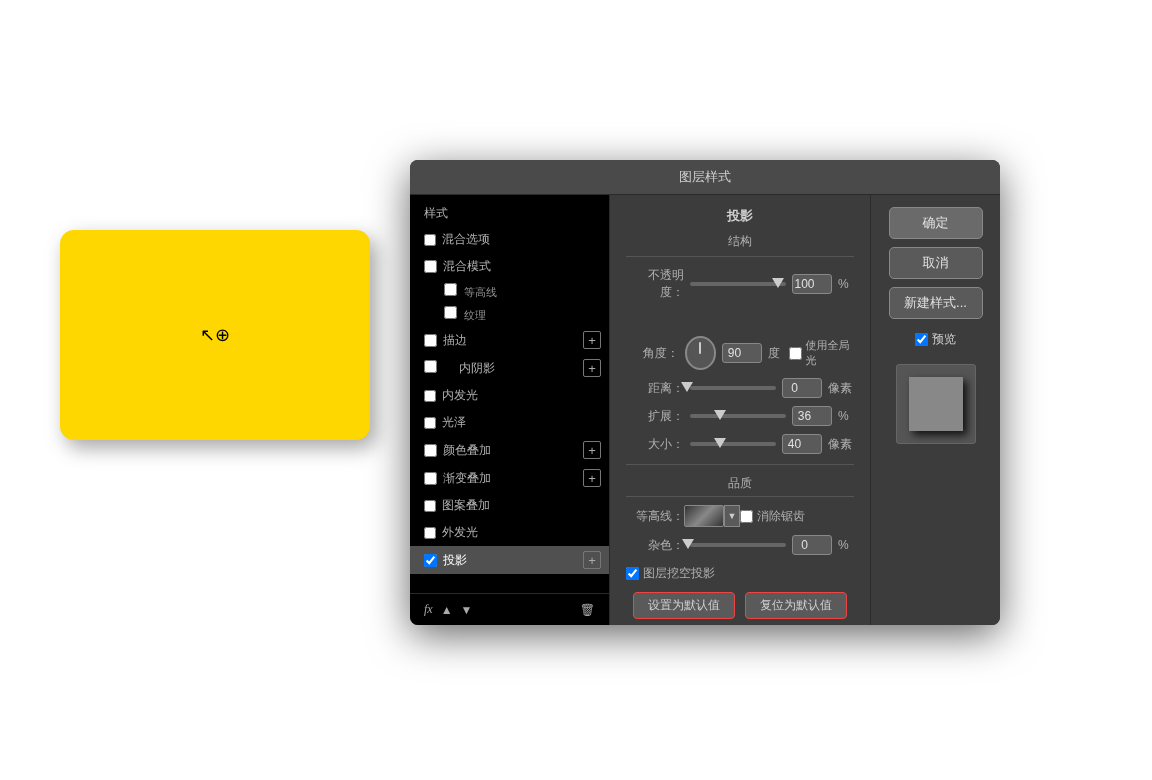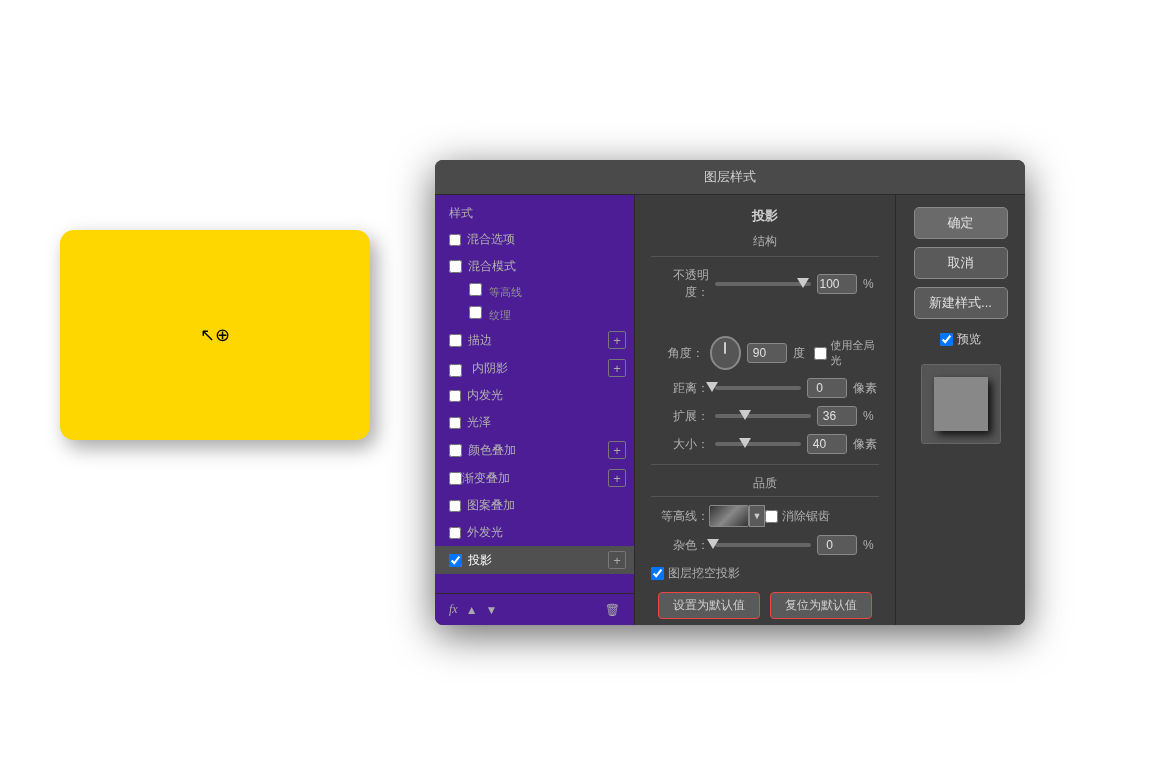--- a/index.html
+++ b/index.html
@@ -29,21 +29,21 @@
     }
     .cursor-icon {
       font-size: 18px;
       color: #000;
       user-select: none;
     }
 
     
     .dialog {
       position: absolute;
-      left: 435px;
+      left: 410px;
       top: 160px;
       width: 590px;
       background: #3c3c3c;
       border-radius: 8px;
       box-shadow: 0 10px 40px rgba(0,0,0,0.6);
       overflow: hidden;
     }
 
     
     .dialog-titlebar {
@@ -56,21 +56,21 @@
     }
 
     .dialog-body {
       display: flex;
       height: 430px;
     }
 
     
     .left-panel {
       width: 200px;
-      background: #4c1d95;
+      background: #000000;
       border-right: 1px solid #2a2a2a;
       display: flex;
       flex-direction: column;
     }
 
     .left-panel-header {
       padding: 10px 14px 4px;
       color: #b0b0b0;
       font-size: 12px;
     }
@@ -385,21 +385,21 @@
 
       <div class="style-item-with-plus">
         <div style="display:flex;align-items:center;gap:6px;">
           <input type="checkbox" style="">
           <span>描边</span>
         </div>
         <div class="plus-btn">+</div>
       </div>
 
       <div class="style-item-with-plus">
-        <div style="display:flex;align-items:flex-end;gap:10px;">
+        <div style="display:flex;align-items:flex-start;gap:22px;">
           <input type="checkbox" style="">
           <span>内阴影</span>
         </div>
         <div class="plus-btn">+</div>
       </div>
 
       <div class="style-item">
         <input type="checkbox" style="">
         <span>内发光</span>
       </div>
@@ -411,21 +411,21 @@
 
       <div class="style-item-with-plus">
         <div style="display:flex;align-items:center;gap:6px;">
           <input type="checkbox" style="">
           <span>颜色叠加</span>
         </div>
         <div class="plus-btn">+</div>
       </div>
 
       <div class="style-item-with-plus">
-        <div style="display:flex;align-items:center;gap:0;">
+        <div style="display:flex;align-items:center;gap:6px;">
           <input type="checkbox" style="">
           <span>渐变叠加</span>
         </div>
         <div class="plus-btn">+</div>
       </div>
 
       <div class="style-item">
         <input type="checkbox" style="">
         <span>图案叠加</span>
       </div>

